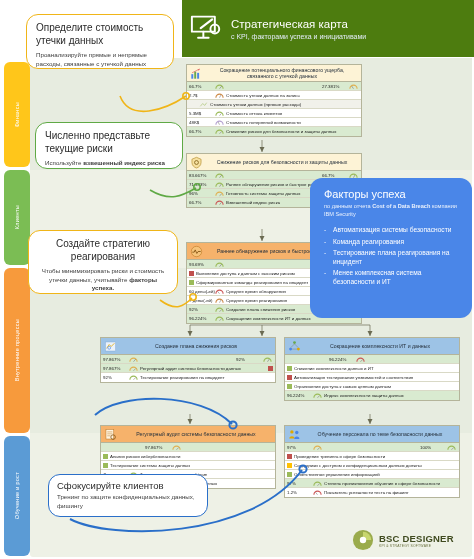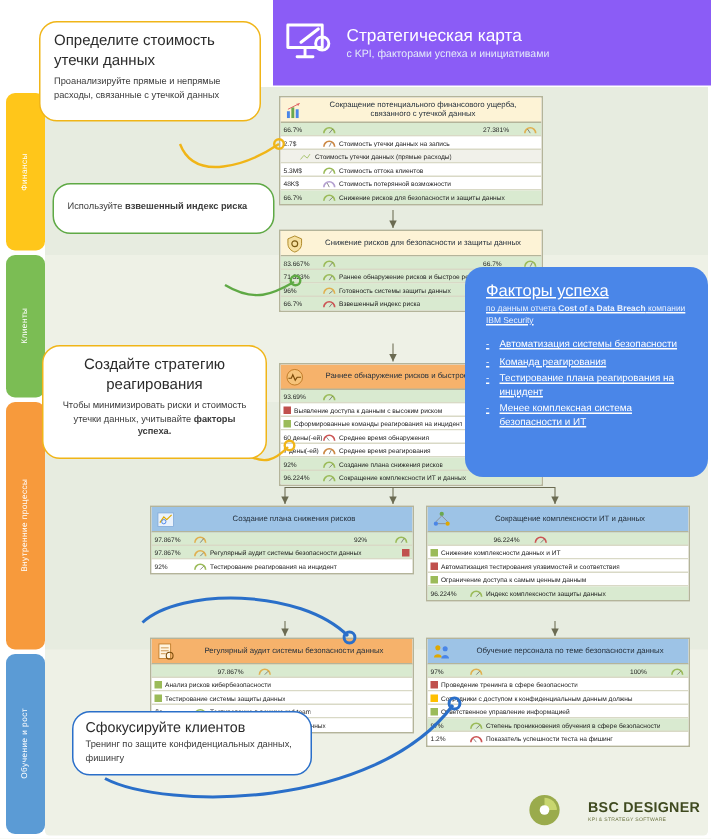--- a/index.html
+++ b/index.html
@@ -34,21 +34,21 @@
     background: #eef1e6; border-radius: 3px;
   }
   .band {
     position: absolute; left: 0; right: 0;
     background: #e7ece0;
   }
 
   
   .header {
     position: absolute; left: 182px; top: 0; width: 292px; height: 57px;
-    background: #8b5cf6;
+    background: #4d7c0f;
     display: flex; align-items: center; padding: 5px 8px 5px 6px; gap: 7px;
   }
   .header-icon { width: 36px; height: 30px; flex: 0 0 36px; }
   .header-text { color: #ffffff; }
   .header-title { font-size: 11.5px; line-height: 13px; font-weight: 400; }
   .header-sub { font-size: 7px; margin-top: 2px; color: #e4ecf9; }
 
   
   .card {
     position: absolute;
@@ -95,46 +95,45 @@
   .head-orange { background: #f6b26b; }
   .head-cream  { background: #fdf3d6; }
 
   
   .conn { position: absolute; pointer-events: none; }
 
   
   .callout {
     position: absolute; background: #ffffff;
     border: 1.6px solid #f0b518; border-radius: 12px;
-    padding: 7px 9px 12px 9px;
+    padding: 7px 9px 0 9px;
   }
   .callout .c-title { font-size: 10px; color: #2b2b2b; line-height: 12.5px; }
   .callout .c-body { font-size: 6.2px; color: #3c3c3c; line-height: 8.5px; margin-top: 4px; }
   .callout .c-body b { font-weight: bold; }
   .c-green { border-color: #5fa945; }
   .c-blue  { border-color: #2a6fc9; }
 
   
   .factors {
     position: absolute; left: 310px; top: 178px; width: 162px; height: 140px;
     background: #4a86e8; border-radius: 12px; color: #ffffff;
     padding: 10px 10px 8px 14px;
-    text-decoration: underline;
   }
   .f-title { font-size: 11px; line-height: 13px; }
   .f-sub { font-size: 5.6px; line-height: 7.5px; margin-top: 2px; color: #eaf1fd; }
   .f-sub b { font-weight: bold; }
   .f-list { margin-top: 8px; }
   .f-item { display: flex; font-size: 6.6px; line-height: 8.6px; margin-bottom: 3px; }
   .f-dash { width: 9px; flex: 0 0 9px; }
 
   
   .logo {
     position: absolute; left: 352px; right: 6px; bottom: 5px; height: 28px;
-    display: flex; align-items: center; gap: 18px;
+    display: flex; align-items: center; gap: 5px;
   }
   .logo-mark { width: 22px; height: 22px; flex: 0 0 22px; }
   .logo-txt .l1 { font-size: 9.5px; font-weight: bold; color: #3f4a1f; letter-spacing: .2px; }
   .logo-txt .l2 { font-size: 3.4px; color: #6b7240; letter-spacing: .2px; }
 </style>
 </head>
 <body>
 
 <div id="canvas">
 
@@ -547,20 +546,21 @@
     <path d="M70,519 C110,540 250,540 302,470" stroke="#2a6fc9" stroke-width="2" fill="none"></path>
     <circle cx="303" cy="469" r="3.6" fill="none" stroke="#2a6fc9" stroke-width="2"></circle>
   </svg>
 
   <div class="callout" style="left:26px; top:14px; width:148px;">
     <div class="c-title">Определите стоимость утечки данных</div>
     <div class="c-body">Проанализируйте прямые и непрямые расходы, связанные с утечкой данных</div>
   </div>
 
   <div class="callout c-green" style="left:35px; top:122px; width:148px;">
+    <div class="c-title">Численно представьте текущие риски</div>
     <div class="c-body"><span>Используйте </span><b>взвешенный индекс риска</b></div>
   </div>
 
   <div class="callout" style="left:28px; top:230px; width:150px;text-align:center;">
     <div class="c-title">Создайте стратегию реагирования</div>
     <div class="c-body"><span>Чтобы минимизировать риски и стоимость утечки данных, учитывайте </span><b>факторы успеха.</b></div>
   </div>
 
 
   <div class="callout c-blue" style="left:48px; top:474px; width:160px; padding:5px 8px 6px 8px;">

